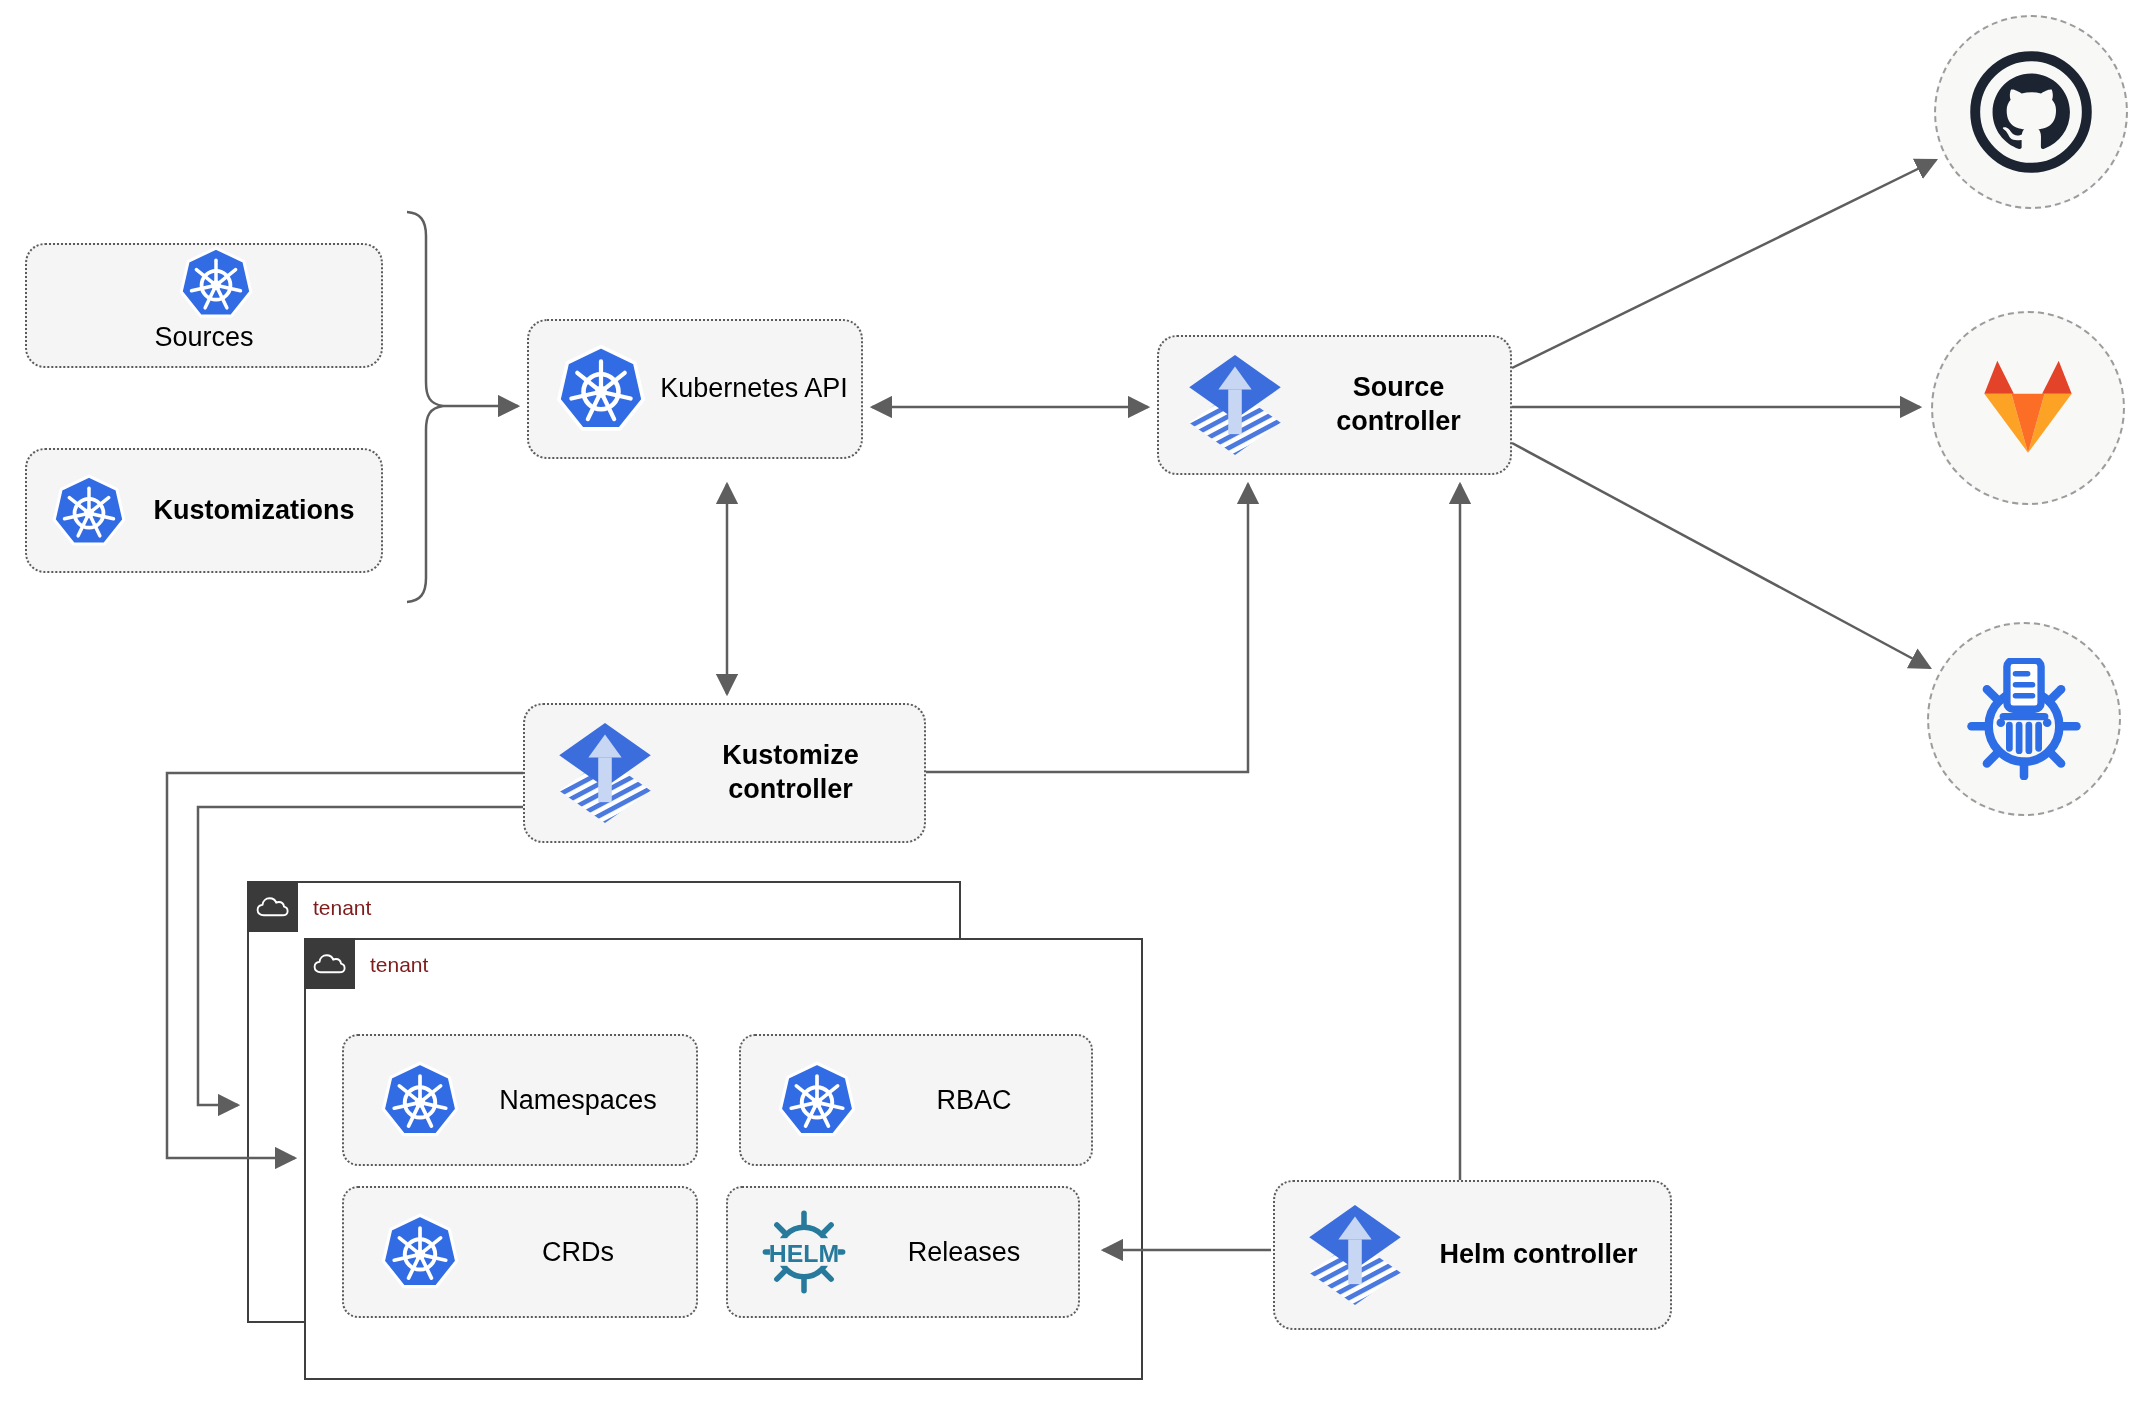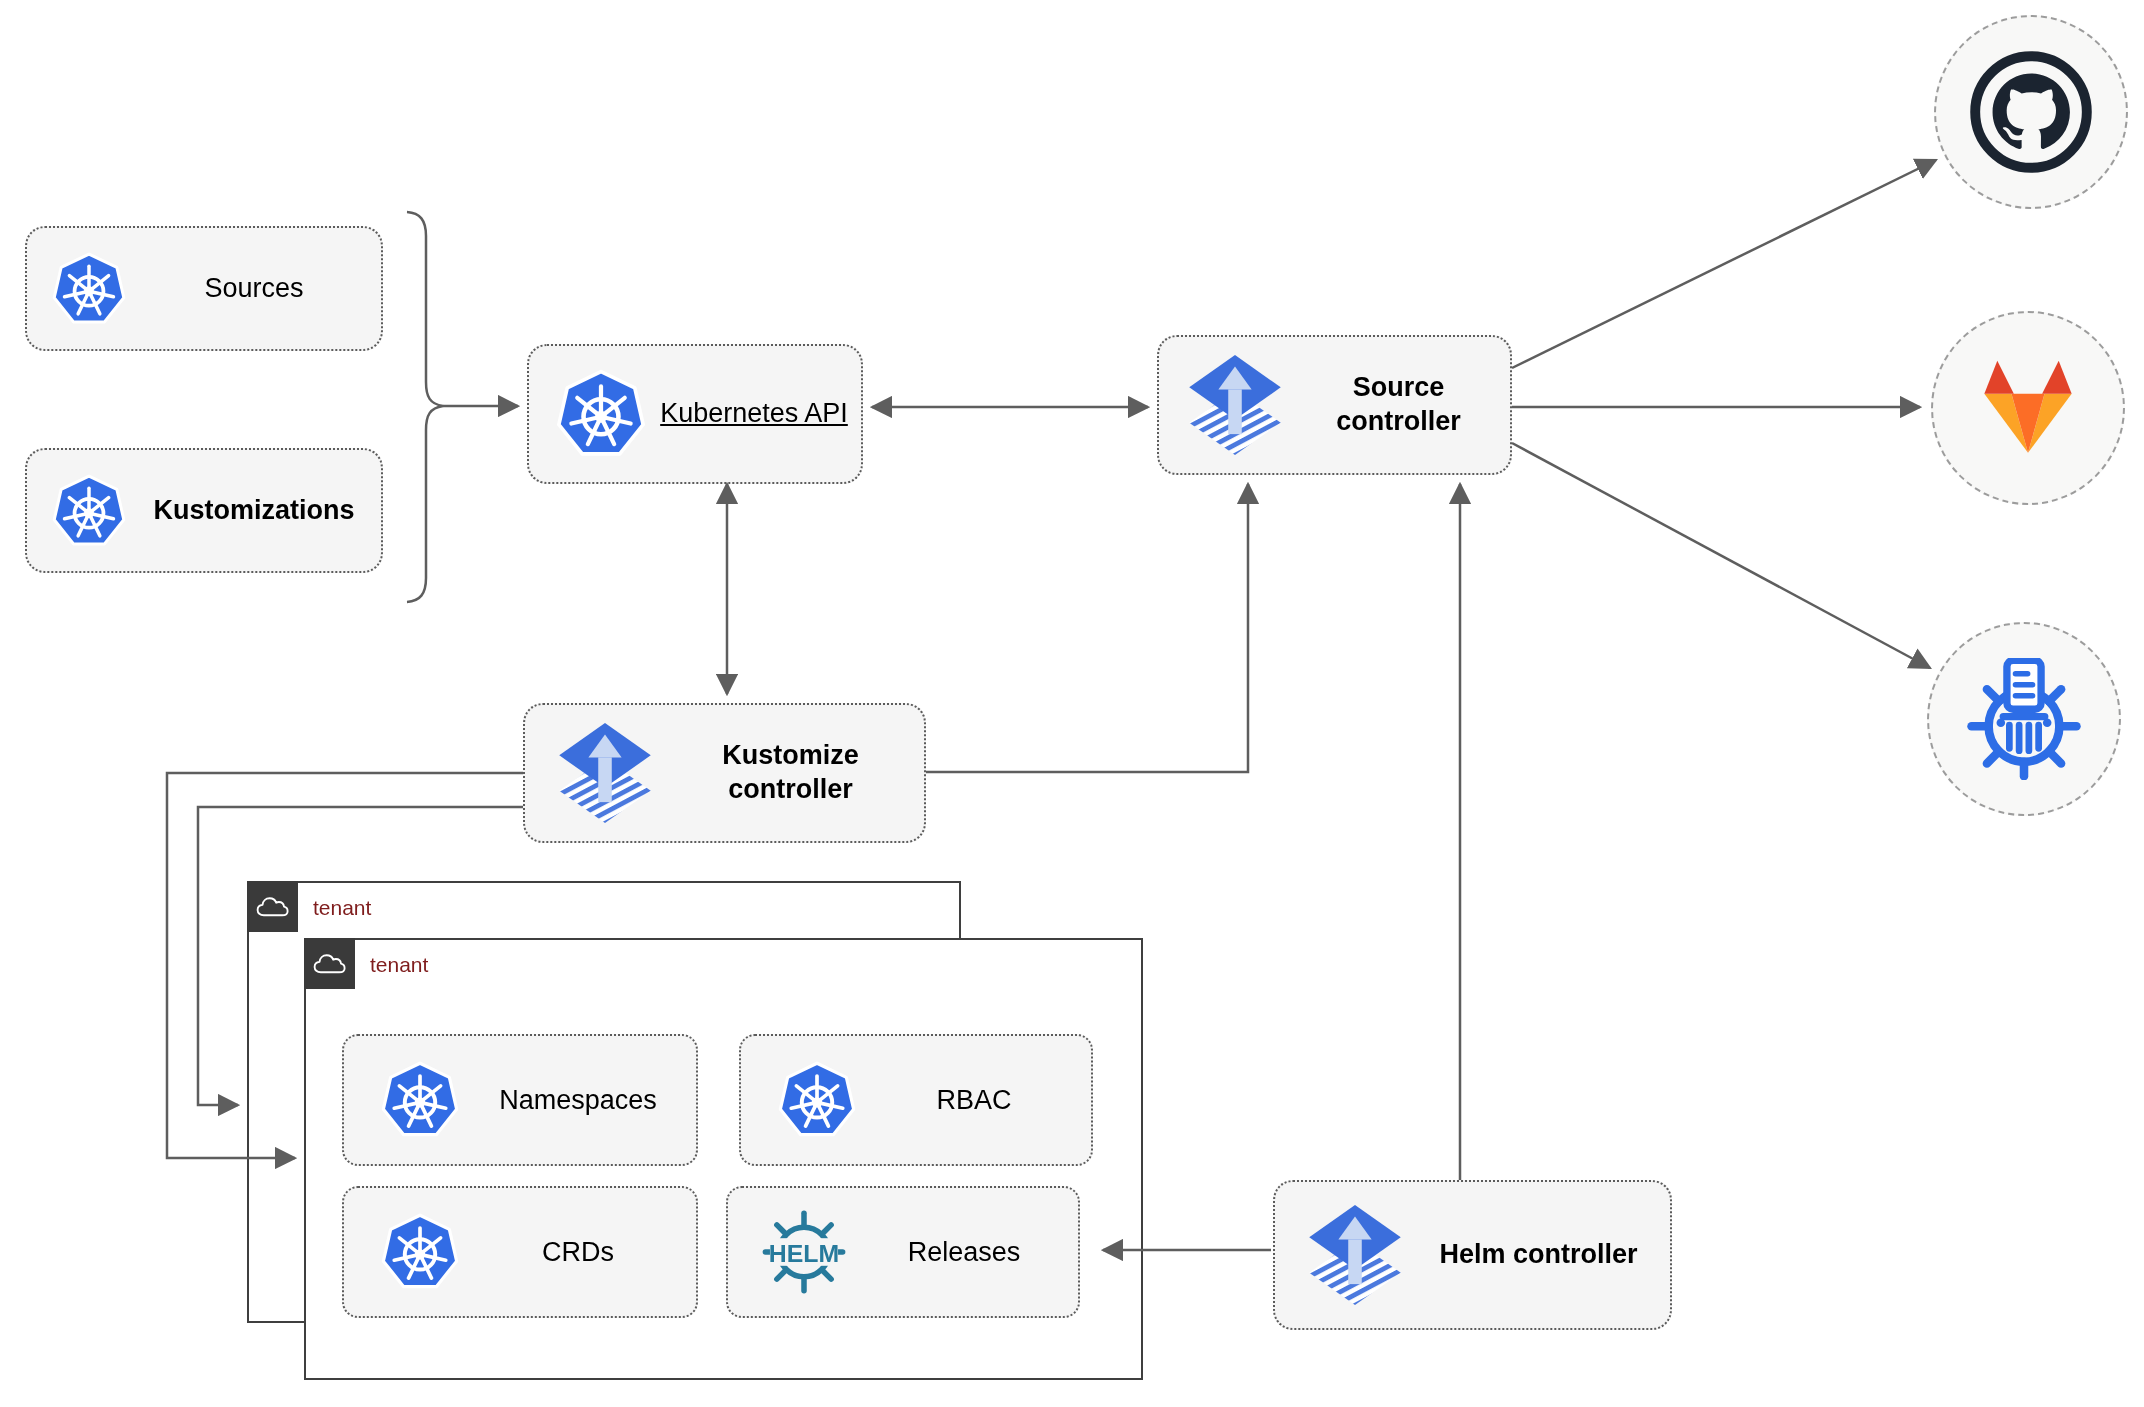--- a/index.html
+++ b/index.html
@@ -163,35 +163,35 @@
           <line x1="50" y1="20" x2="50" y2="8"></line>
           <line x1="71" y1="29" x2="79.5" y2="20.5"></line>
         </g>
         <rect x="13" y="35" width="74" height="30" fill="#F5F5F5"></rect>
         <text x="50" y="61" text-anchor="middle" font-family="Liberation Sans, sans-serif" font-size="27" font-weight="bold" fill="#277A9C">HELM</text>
       </svg>
       <div class="nlabel">Releases</div>
     </div>
   </div>
 
-  <div class="node" style="left:25px;top:226px;width:358px;height:125px;">
+  <div class="node" style="left:25px;top:243px;width:358px;height:125px;flex-direction:column;">
     <svg class="nicon" style="margin-left:24px;" width="76" height="76" viewBox="0 0 100 100">
         <use href="#k8s-icon"></use>
       </svg>
     <div class="nlabel">Sources</div>
   </div>
 
   <div class="node" style="left:25px;top:448px;width:358px;height:125px;font-weight:bold;">
     <svg class="nicon" style="margin-left:24px;" width="76" height="76" viewBox="0 0 100 100">
         <use href="#k8s-icon"></use>
       </svg>
     <div class="nlabel">Kustomizations</div>
   </div>
 
-  <div class="node" style="left:527px;top:344px;width:336px;height:140px;text-decoration:underline;">
+  <div class="node" style="left:527px;top:319px;width:336px;height:140px;">
     <svg class="nicon" style="margin-left:26px;" width="92" height="92" viewBox="0 0 100 100">
         <use href="#k8s-icon"></use>
       </svg>
     <div class="nlabel">Kubernetes API</div>
   </div>
 
   <div class="node" style="left:1157px;top:335px;width:355px;height:140px;">
     <svg class="nicon" style="margin-left:24px;" width="104" height="104" viewBox="0 0 100 100">
         <use href="#flux-icon"></use>
       </svg>

